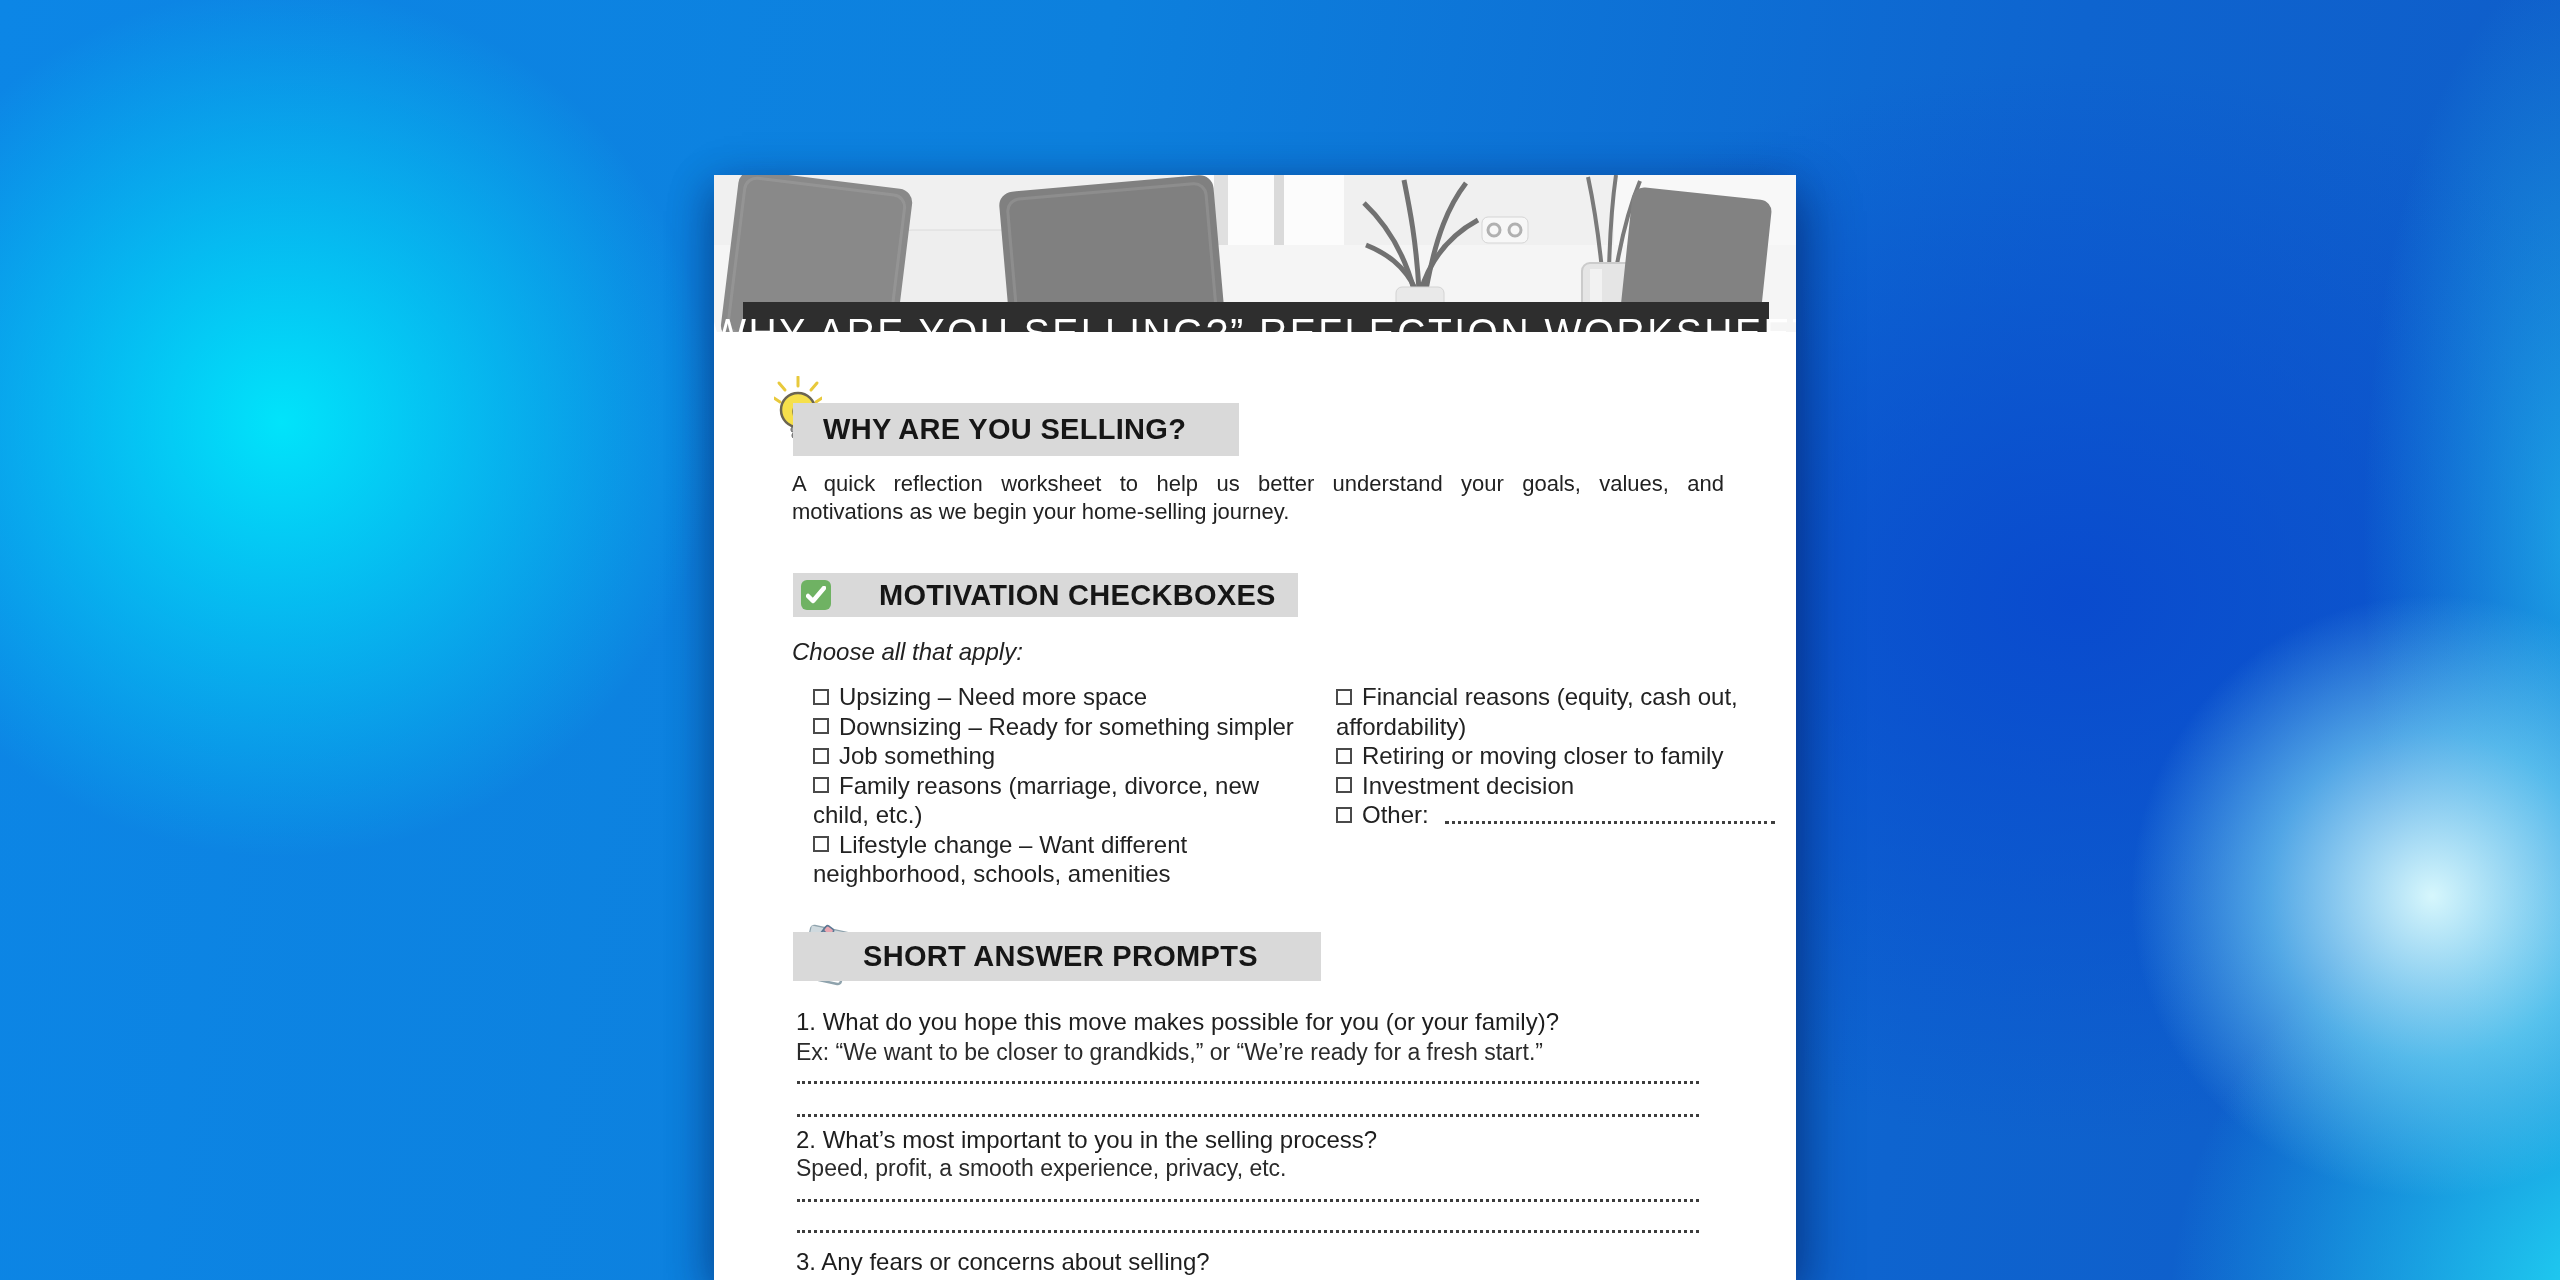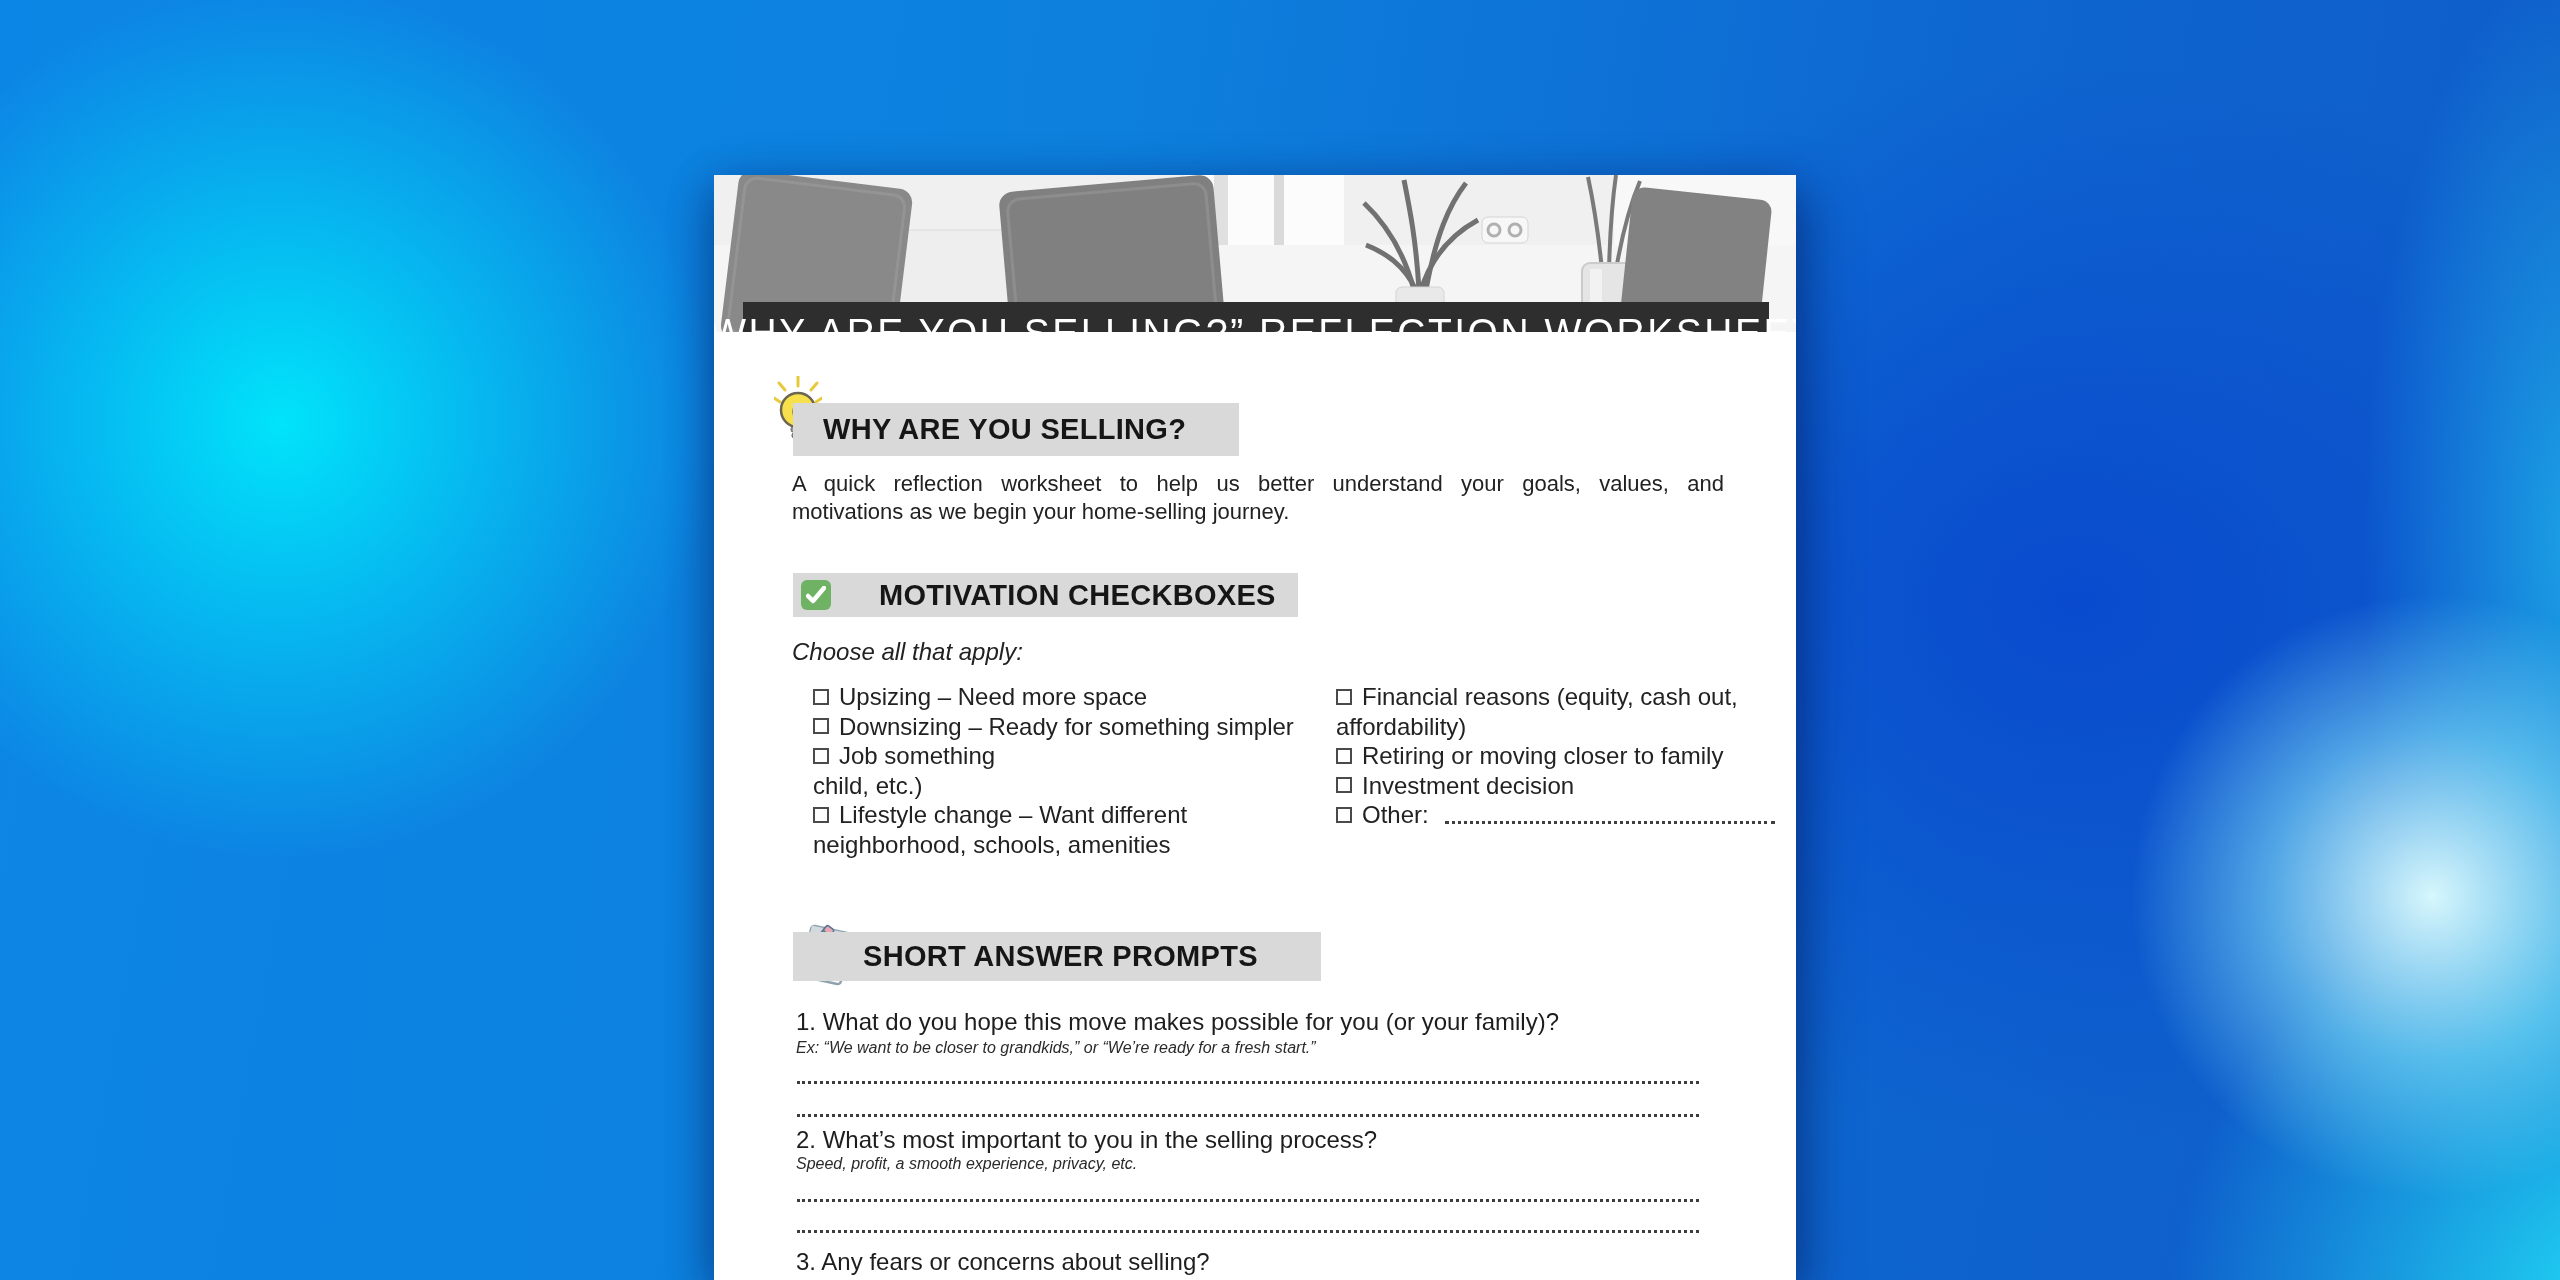--- a/index.html
+++ b/index.html
@@ -59,21 +59,21 @@
   .cbline{height:29.5px;line-height:29.5px;font-size:24px;color:#222;white-space:nowrap;display:flex;align-items:center;}
   .cbox{
     display:inline-block;width:12px;height:12px;border:2px solid #4a4a4a;margin-right:10px;flex:none;
     background:#fff;
   }
   .cont{padding-left:0;}
   .leader{
     display:inline-block;width:330px;height:16px;border-bottom:3px dotted #3f3f3f;margin-left:16px;
   }
   .q{position:absolute;left:82px;font-size:24px;color:#1d1d1d;white-space:nowrap;}
-  .hint{position:absolute;left:82px;font-size:16px;font-style:italic;color:#2a2a2a;white-space:nowrap;}
+  .hint{position:absolute;left:82px;font-size:23px;color:#2a2a2a;white-space:nowrap;}
   .dline{position:absolute;left:83px;width:902px;height:0;border-bottom:3px dotted #3c3c3c;}
   #q1{top:833px;} #h1{top:864px;}
   #d1{top:906px;} #d2{top:939px;}
   #q2{top:951px;} #h2{top:980px;}
   #d3{top:1024px;} #d4{top:1055px;}
   #q3{top:1073px;}
 </style>
 </head>
 <body>
 
@@ -172,20 +172,24 @@
           <span>Upsizing – Need more space</span>
         </div>
       <div class="cbline">
           <span class="cbox"></span>
           <span>Downsizing – Ready for something simpler</span>
         </div>
       <div class="cbline">
           <span class="cbox"></span>
           <span>Job something</span>
         </div>
+      <div class="cbline">
+          <span class="cbox"></span>
+          <span>Family reasons (marriage, divorce, new</span>
+        </div>
       <div class="cbline cont">
           <span>child, etc.)</span>
         </div>
       <div class="cbline">
           <span class="cbox"></span>
           <span>Lifestyle change – Want different</span>
         </div>
       <div class="cbline cont">
           <span>neighborhood, schools, amenities</span>
         </div>

